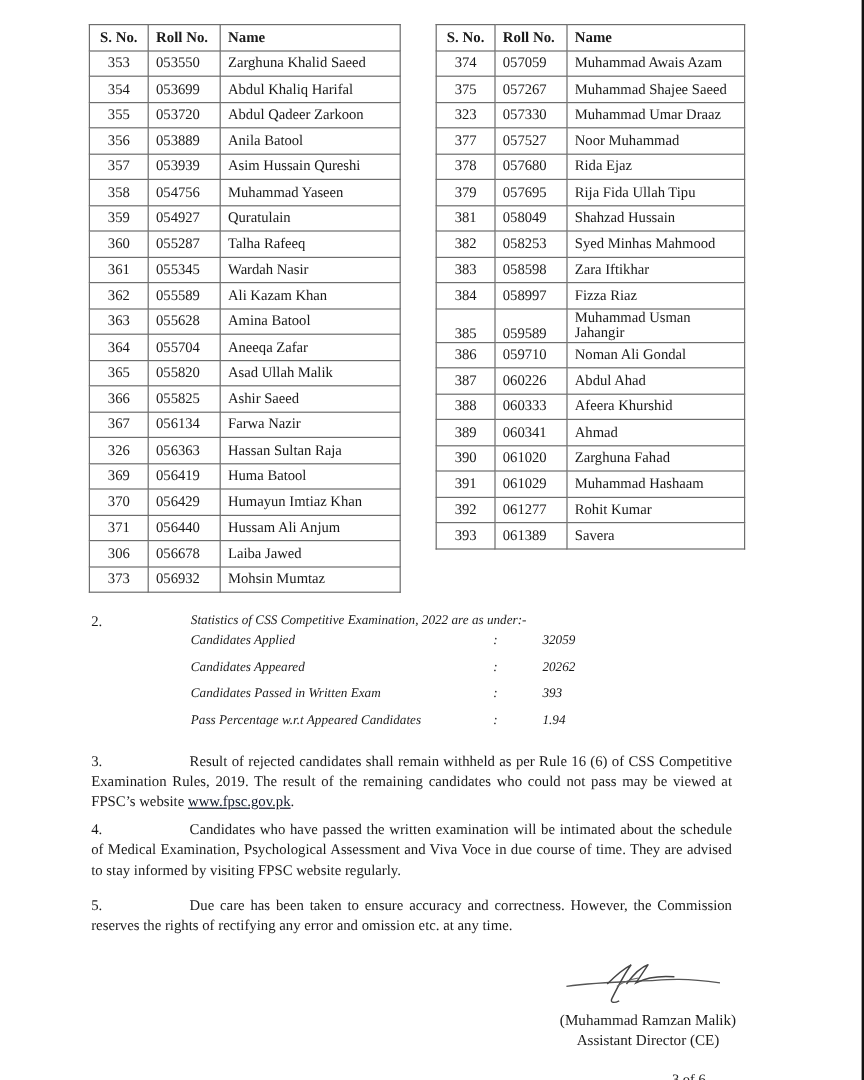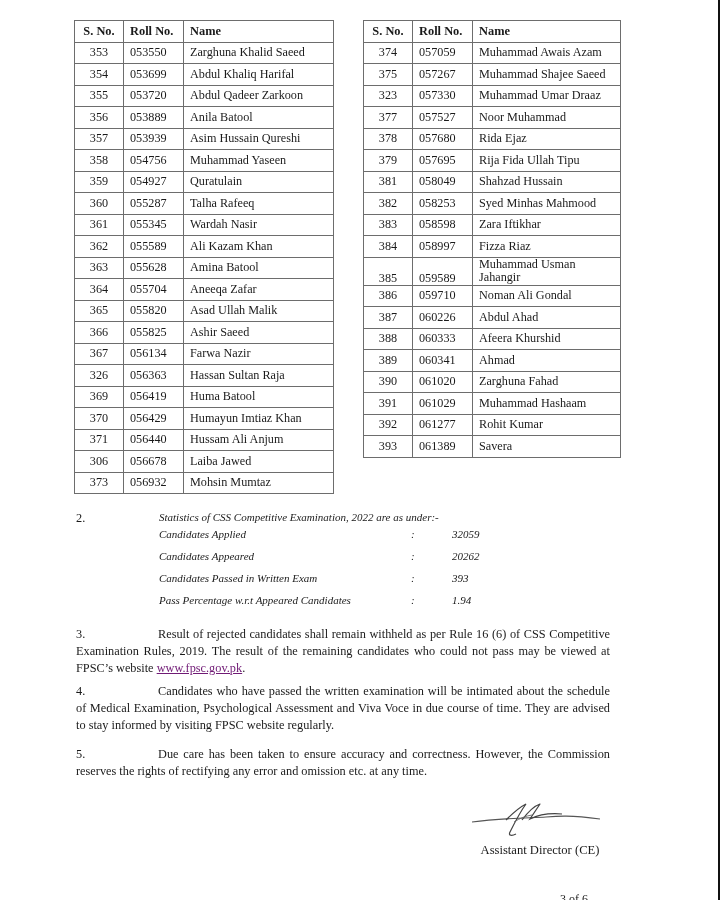--- a/index.html
+++ b/index.html
@@ -18,21 +18,21 @@
   #tbl-right col.c1 { width:49px; } #tbl-right col.c2 { width:60px; } #tbl-right col.c3 { width:148px; }
   td.tall { height:32px; vertical-align:bottom; padding-bottom:2px; }
   .para { position:absolute; font-size:12.3px; line-height:17px; text-align:justify; }
   .num { position:absolute; font-size:12.3px; }
   .stats { position:absolute; left:159px; top:511px; font-size:11px;font-style:italic; }
   .stats .title { height:17px; }
   .stats .row { position:relative; height:22px; }
   .stats .lbl { position:absolute; left:0; top:0; }
   .stats .colon { position:absolute; left:252px; top:0; }
   .stats .val { position:absolute; left:293px; top:0; }
-  a.link { color:#701a75; }
+  a.link { color:#0f172a; }
   .sig { position:absolute; left:470px; top:800px; width:140px; height:40px; }
   .signame { position:absolute; left:440px; top:842px; width:200px; text-align:center; font-size:12.6px; line-height:17px; }
   .pagefoot { position:absolute; left:560px; top:892px; font-size:12px; }
 </style>
 </head>
 <body>
 
 <div class="page">
 
   <table class="res" id="tbl-left">
@@ -308,18 +308,19 @@
     <span style="display:inline-block;width:82px;">5.</span><span>Due care has been taken to ensure accuracy and correctness. However, the Commission reserves the rights of rectifying any error and omission etc. at any time.</span>
   </div>
 
   <svg class="sig" viewBox="0 0 140 40">
     <path d="M2 22 C 30 18, 60 18, 76 17 C 88 16, 100 15, 130 19" stroke="#555" stroke-width="1.1" fill="none"></path>
     <path d="M36 20 C 44 12, 52 6, 56 4 C 50 12, 44 24, 40 32 C 38 36, 42 36, 46 34" stroke="#444" stroke-width="1.2" fill="none"></path>
     <path d="M52 20 C 58 12, 64 6, 70 4 C 66 10, 62 16, 60 19 C 70 14, 80 13, 92 14" stroke="#444" stroke-width="1.2" fill="none"></path>
     <path d="M44 22 C 50 18, 56 16, 62 15" stroke="#666" stroke-width="0.9" fill="none"></path>
   </svg>
   <div class="signame">
+    <div>(Muhammad Ramzan Malik)</div>
     <div>Assistant Director (CE)</div>
   </div>
 
   <div class="pagefoot">3 of 6</div>
 </div>
 <div class="edge"></div>
 
 </body></html>

